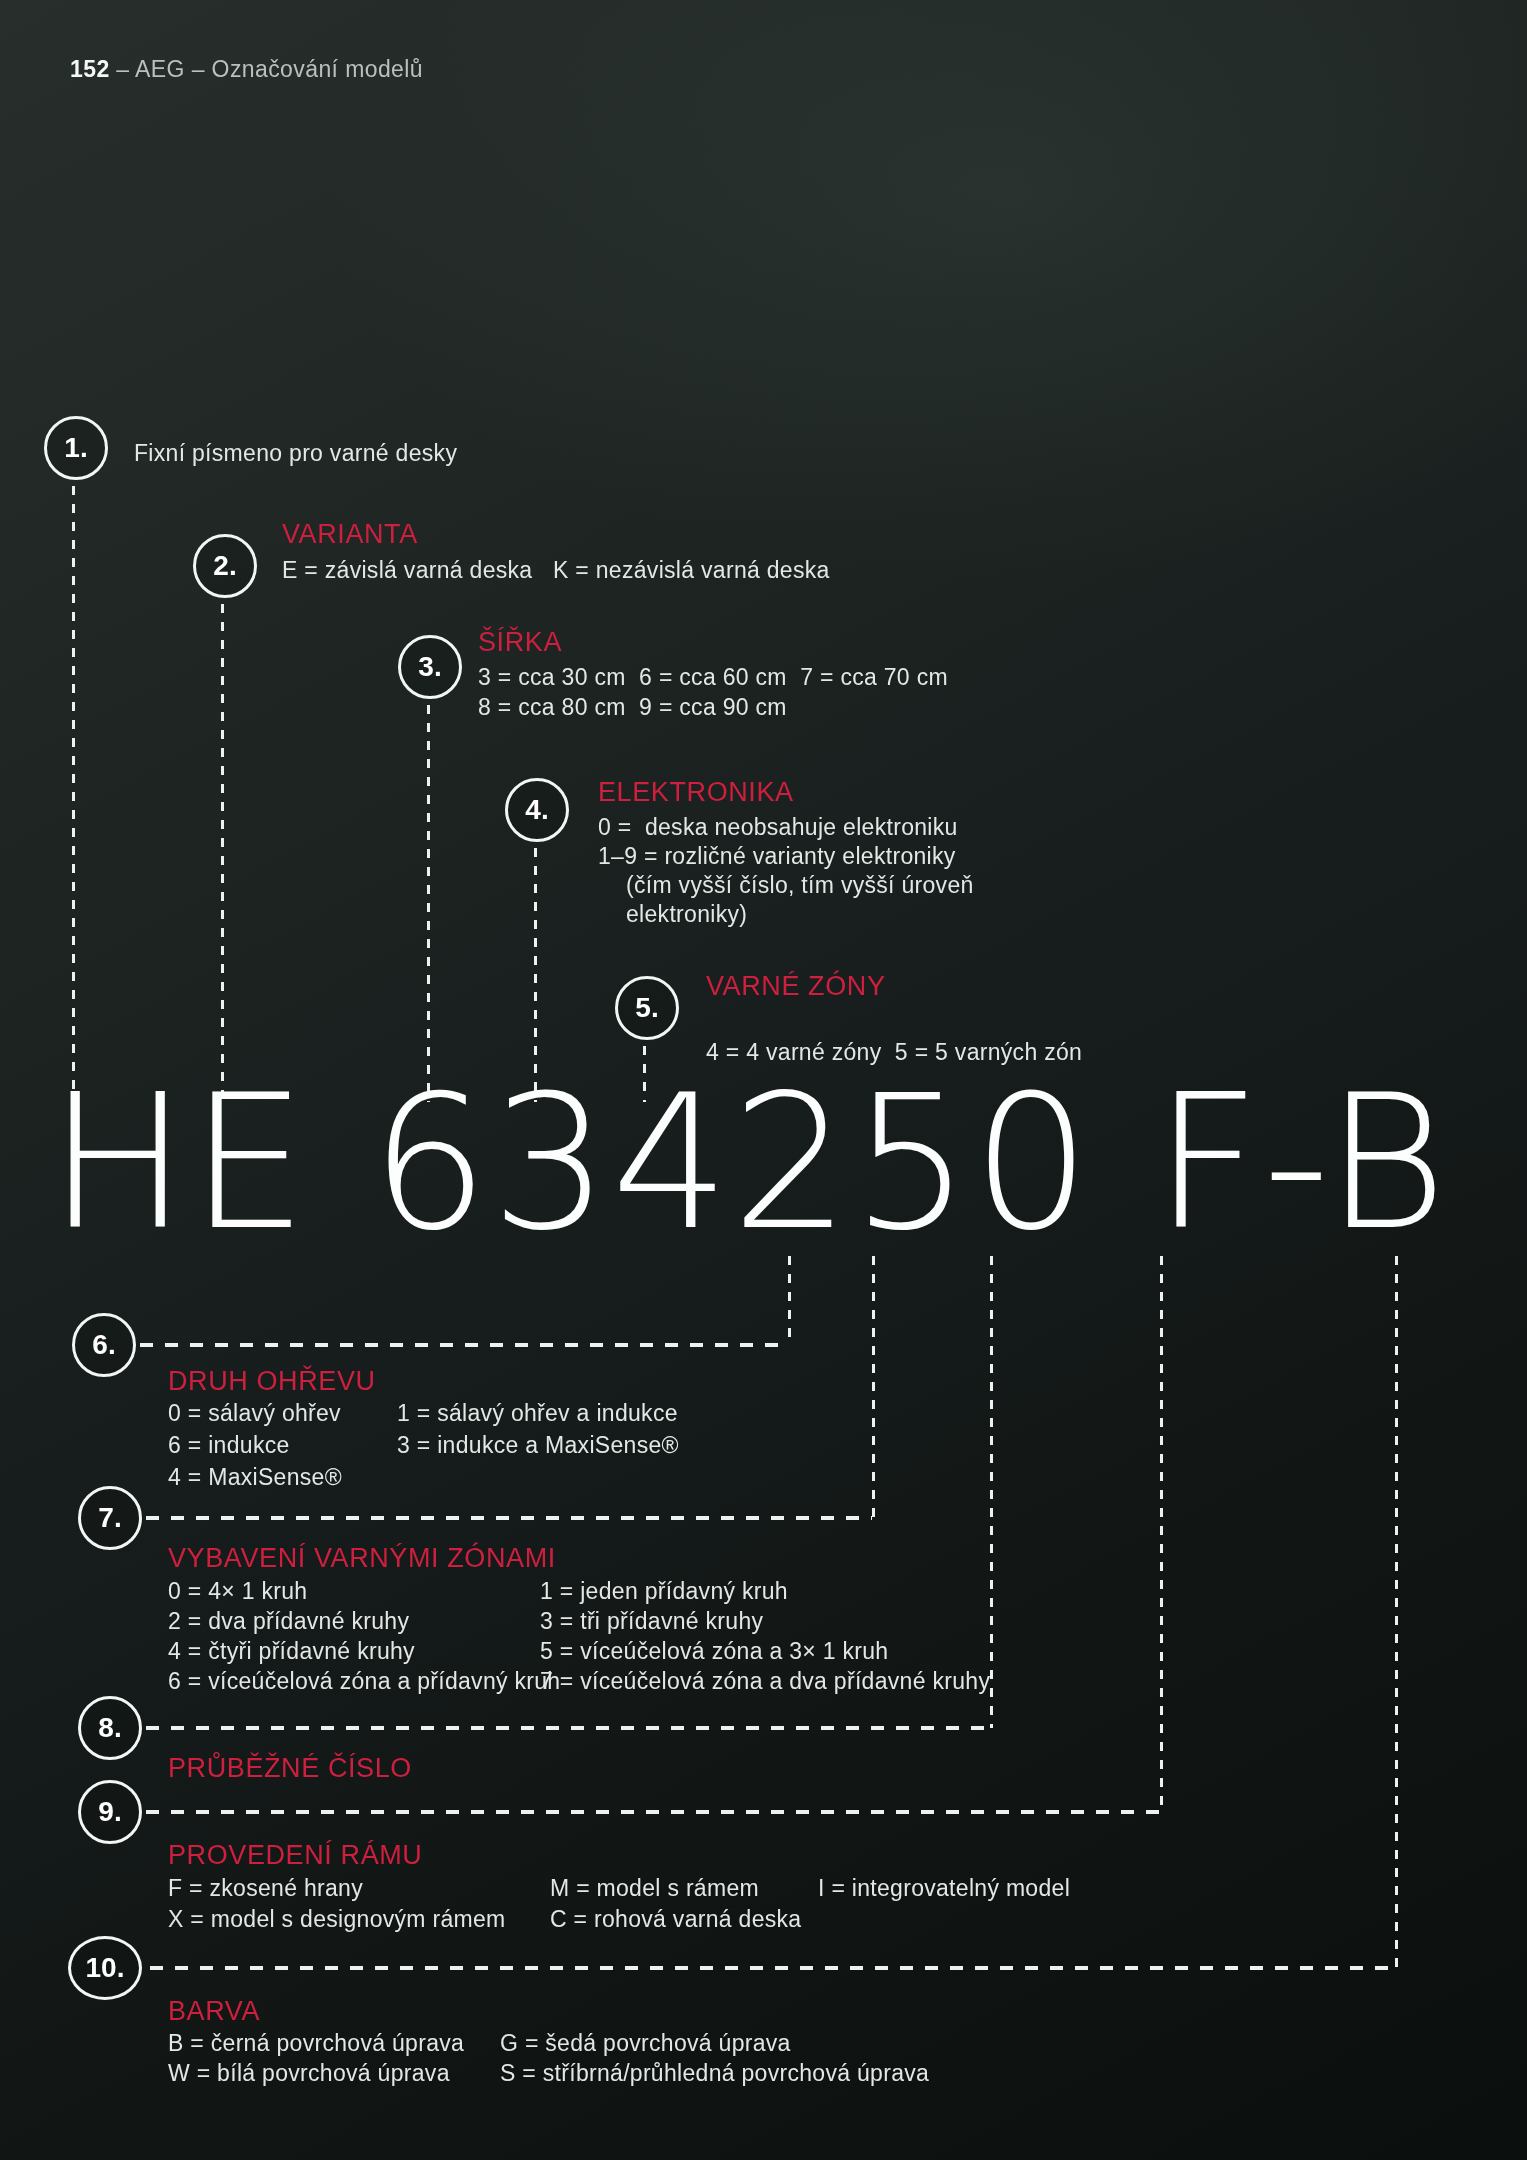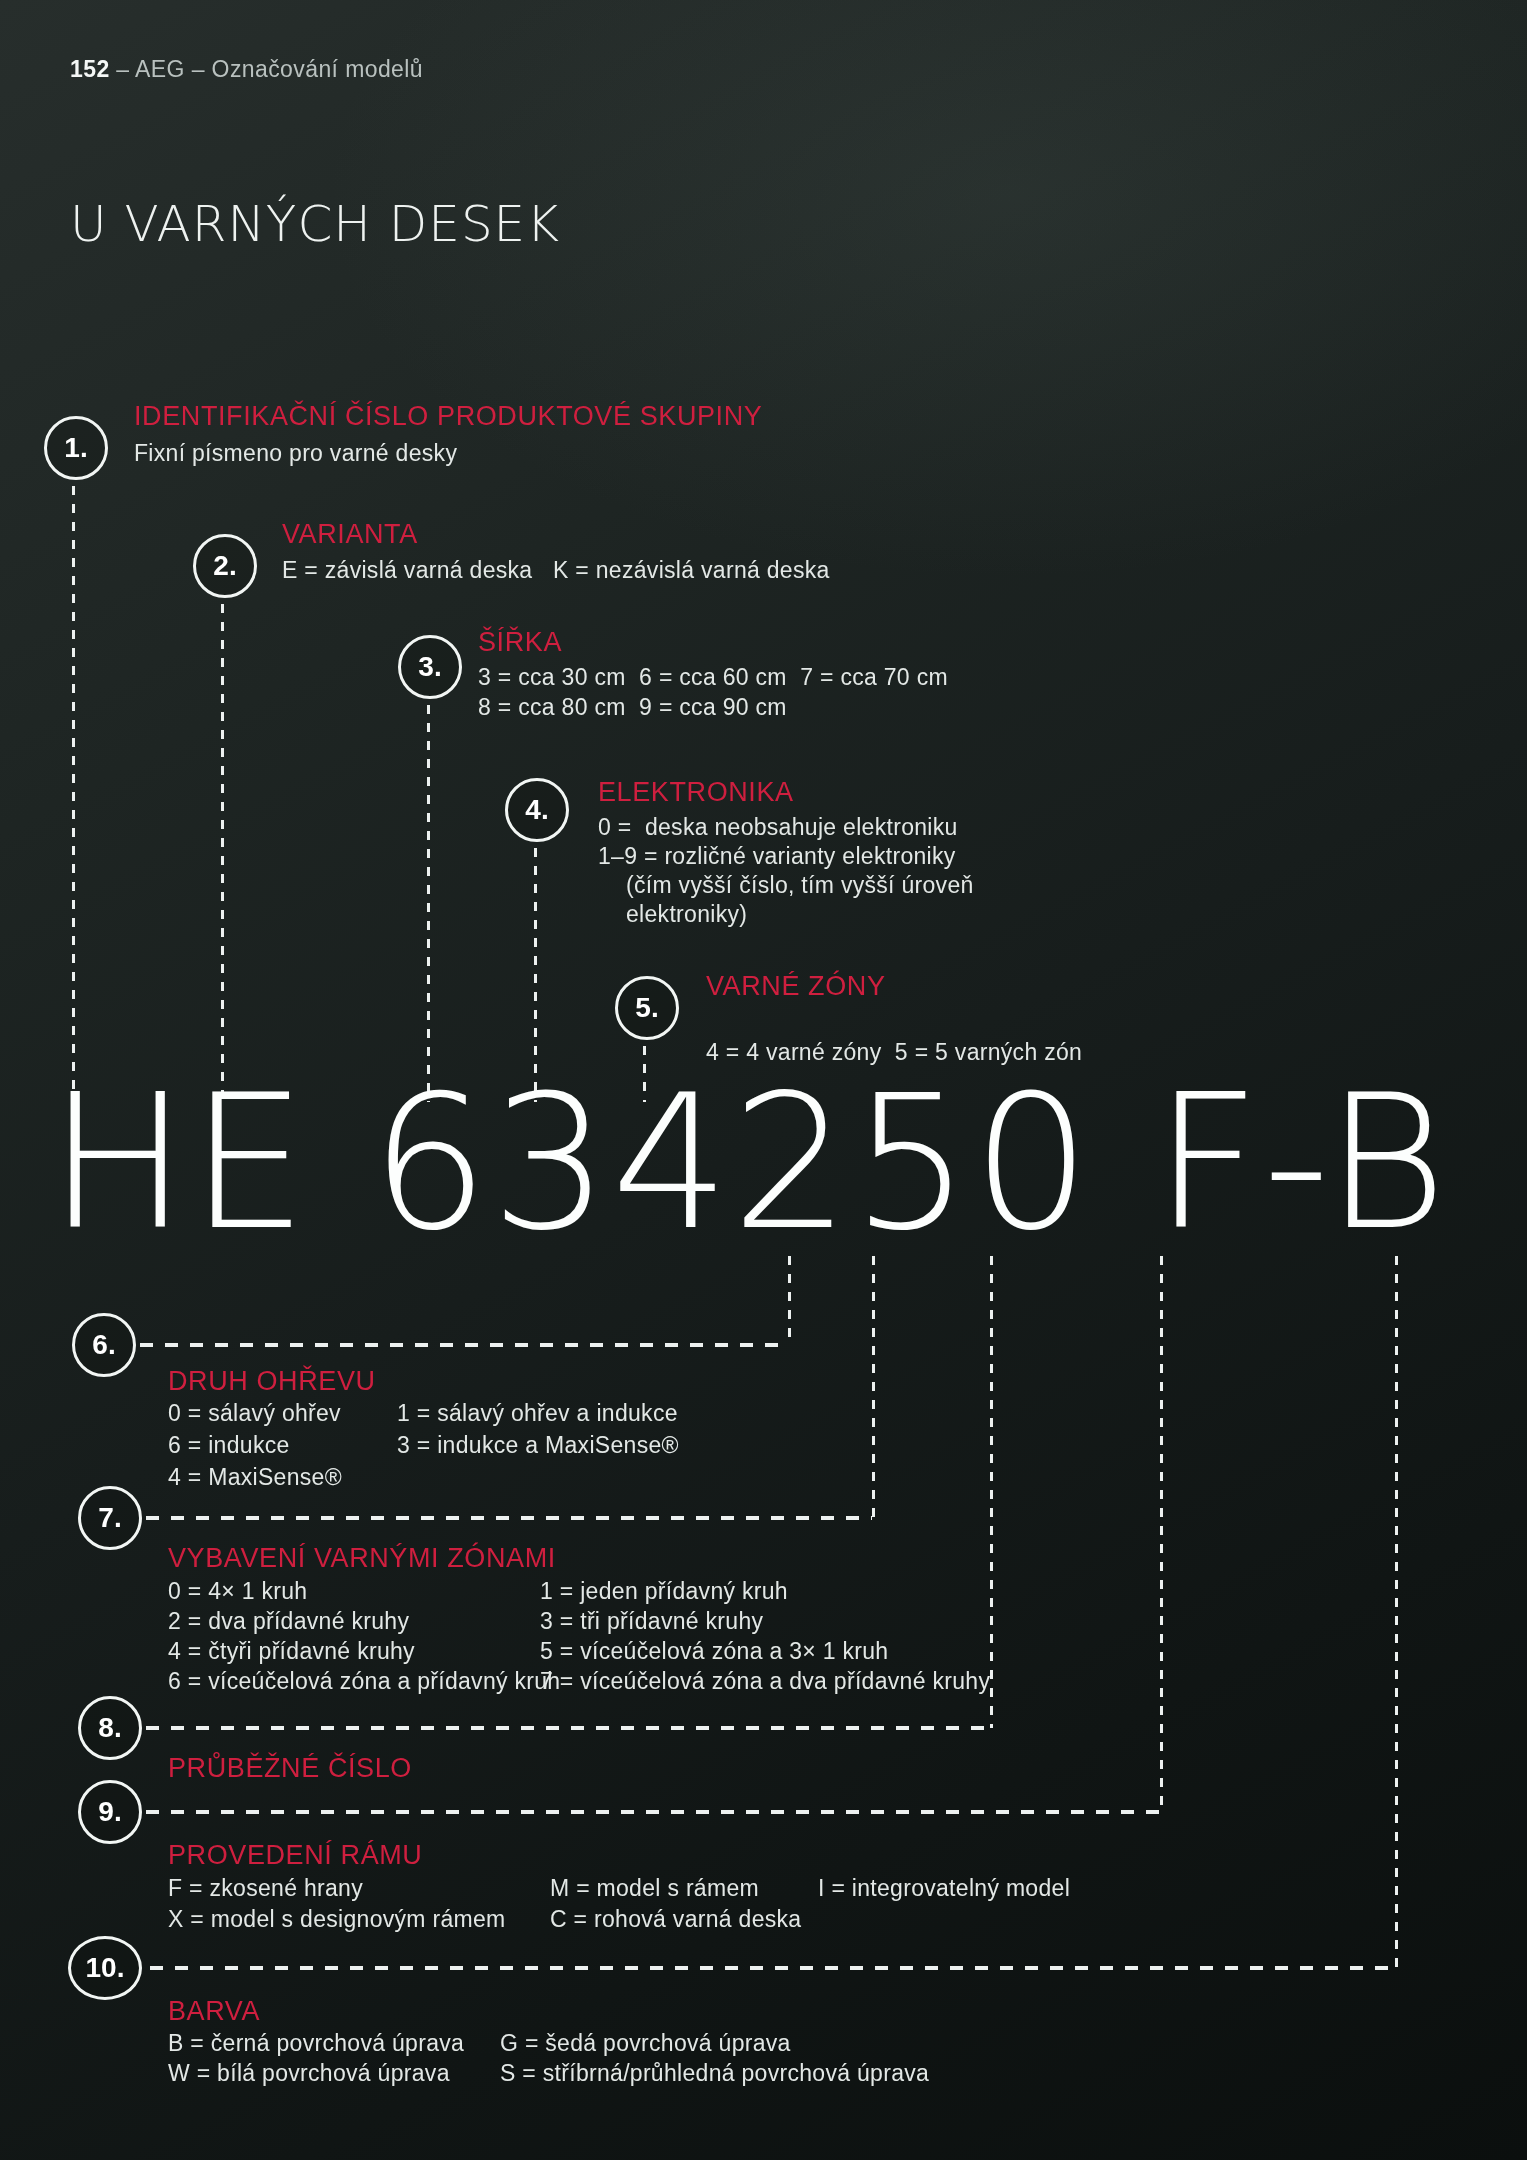--- a/index.html
+++ b/index.html
@@ -35,26 +35,24 @@
   .vdash{width:3px;background:repeating-linear-gradient(180deg,#edf1f0 0 9px,transparent 9px 18px);}
   .hdash{height:4px;background:repeating-linear-gradient(90deg,#edf1f0 0 13px,transparent 13px 25px);}
 </style>
 </head>
 <body>
 
 <div class="page">
 
   <div class="abs pagehead" style="left:70px;top:56px"><b>152</b><span> – AEG – Označování modelů</span></div>
 
-  <div class="abs title" style="left:70px;top:192px">U VARNÝCH DESEK</div>
 
   <div class="abs circle" style="left:44px;top:416px">
       <span>1.</span>
     </div>
-  <div class="abs head" style="left:134px;top:401px">IDENTIFIKAČNÍ ČÍSLO PRODUKTOVÉ SKUPINY</div>
   <div class="abs txt" style="left:134px;top:440px">Fixní písmeno pro varné desky</div>
   <div class="abs vdash" style="left:72px;top:486px;height:616px"></div>
 
   <div class="abs circle" style="left:193px;top:534px">
       <span>2.</span>
     </div>
   <div class="abs head" style="left:282px;top:519px">VARIANTA</div>
   <div class="abs txt" style="left:282px;top:557px">E = závislá varná deska</div>
   <div class="abs txt" style="left:553px;top:557px">K = nezávislá varná deska</div>
   <div class="abs vdash" style="left:221px;top:604px;height:498px"></div>

